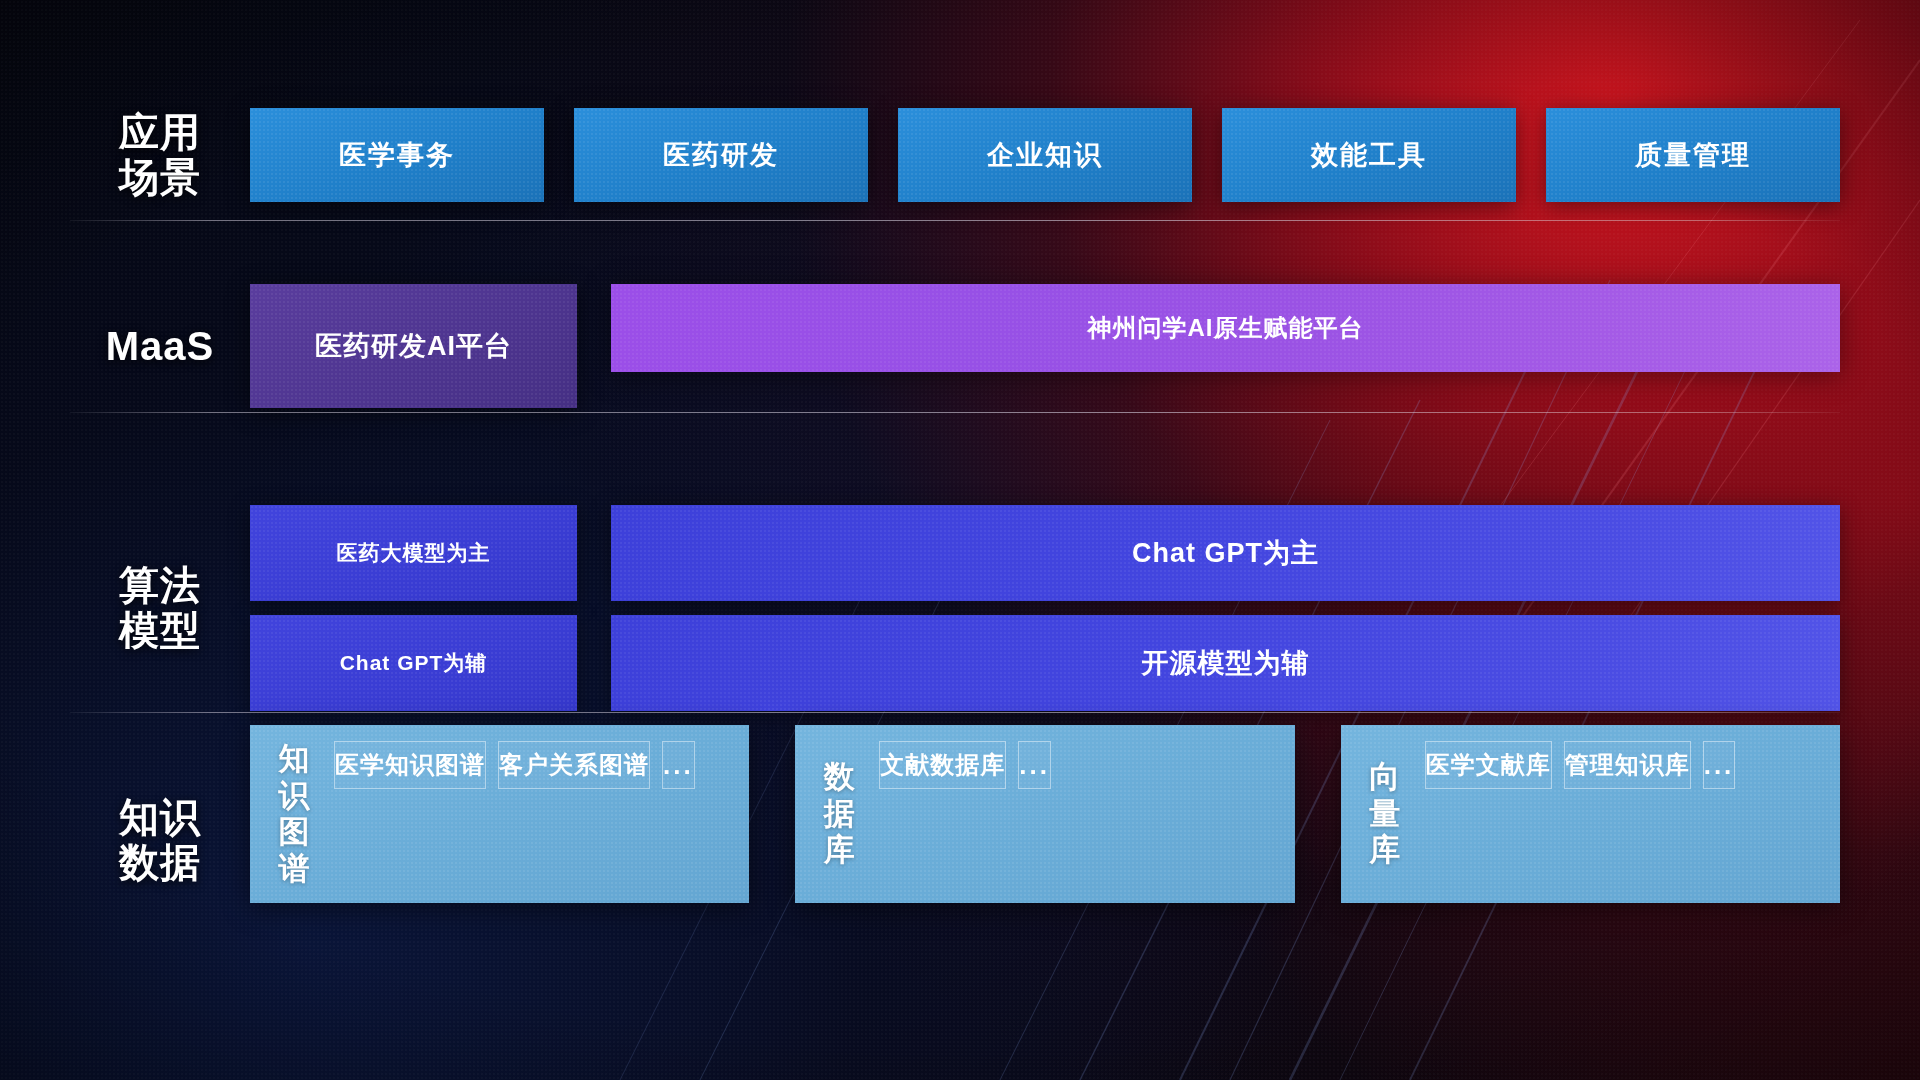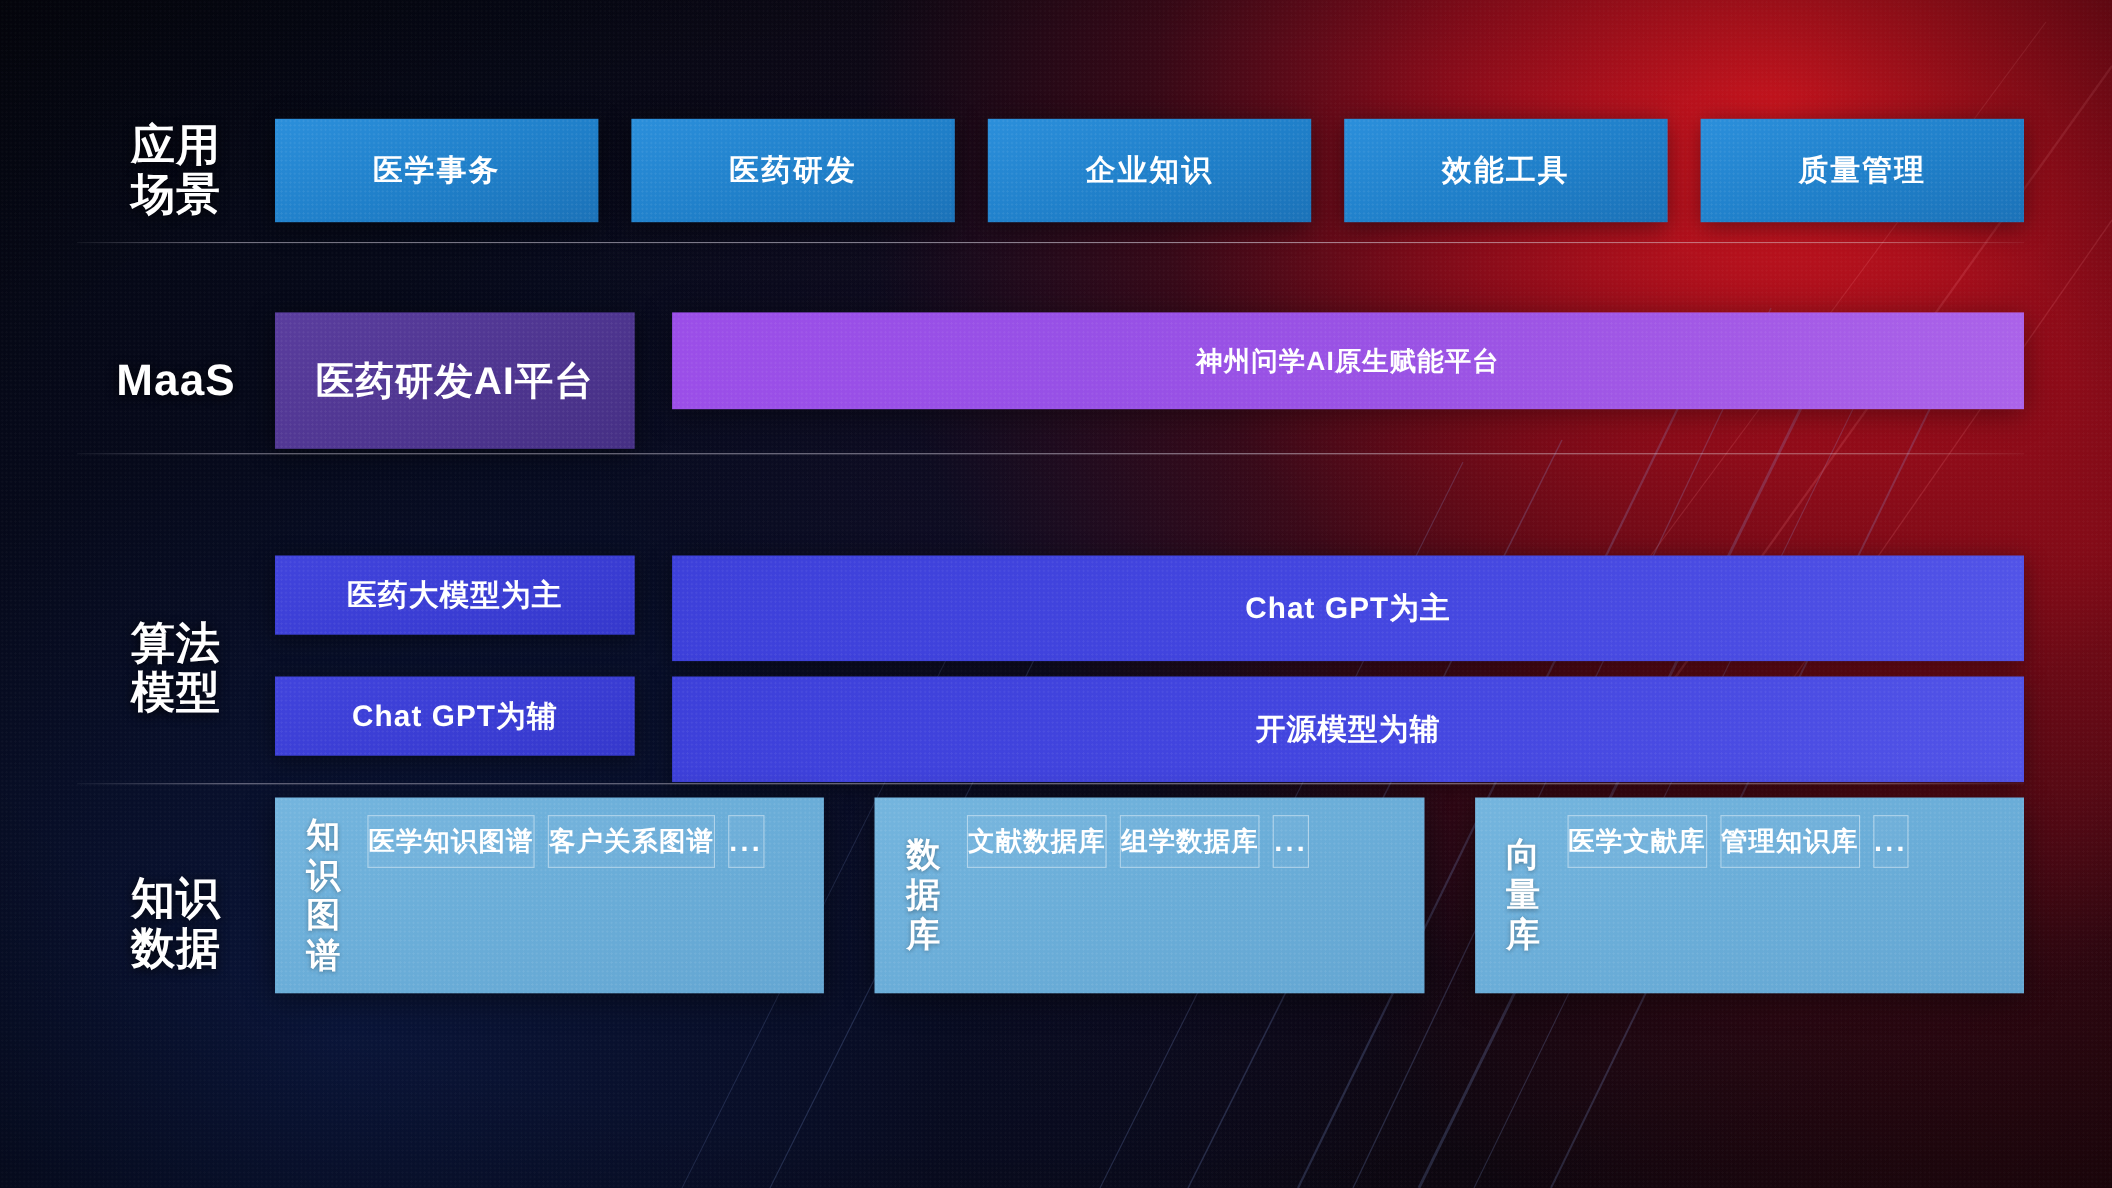--- a/index.html
+++ b/index.html
@@ -99,21 +99,21 @@
 
   
   #row-maas { top: 290px; height: 112px; }
   #row-maas .row-label { font-size: 40px; }
   #row-maas .row-body { gap: 34px; }
   .maas-left {
     flex: 0 0 327px;
     height: 124px;
     background: linear-gradient(150deg, #5a3d9e 0%, #4e3590 55%, #452f84 100%);
     display: flex; align-items: center; justify-content: center;
-    color: #ffffff; font-size: 35px; font-weight: bold; letter-spacing: 1px;
+    color: #ffffff; font-size: 27px; font-weight: bold; letter-spacing: 1px;
     box-shadow: 0 4px 22px rgba(0,0,0,0.45);
     position: relative;
   }
   .maas-right {
     flex: 1 1 auto;
     height: 88px;
     background: linear-gradient(100deg, #9b4ee8 0%, #9750e6 30%, #9a52e4 55%, #a45ae6 80%, #ab63e9 100%);
     display: flex; align-items: center; justify-content: center;
     color: #ffffff; font-size: 24px; font-weight: bold; letter-spacing: 1px;
     box-shadow: 0 4px 26px rgba(0,0,0,0.4);
@@ -126,25 +126,25 @@
     background-size: 4px 4px;
     pointer-events: none;
   }
 
   
   #row-algo { top: 488px; height: 240px; }
   #row-algo .row-body { flex-direction: column; gap: 14px; }
   .algo-line { display: flex; gap: 34px; }
   .algo-left {
     flex: 0 0 327px;
-    height: 72px;
+    height: 96px;
     background: linear-gradient(160deg, #4churn 0%, #3b3ed8 100%);
     background: linear-gradient(160deg, #4144dd 0%, #3a3dd4 55%, #3538cc 100%);
     display: flex; align-items: center; justify-content: center;
-    color: #ffffff; font-size: 27px; font-weight: bold; letter-spacing: 1px;
+    color: #ffffff; font-size: 21px; font-weight: bold; letter-spacing: 1px;
     box-shadow: 0 4px 20px rgba(0,0,0,0.42);
     position: relative;
   }
   .algo-right {
     flex: 1 1 auto;
     height: 96px;
     background: linear-gradient(100deg, #3d40da 0%, #4245df 45%, #4a4ce3 80%, #5254e8 100%);
     display: flex; align-items: center; justify-content: center;
     color: #ffffff; font-size: 27px; font-weight: bold; letter-spacing: 1px;
     box-shadow: 0 4px 20px rgba(0,0,0,0.4);
@@ -308,21 +308,20 @@
       </div>
 
       <div class="know-group">
         <div class="know-title">
             <div>数</div>
             <div>据</div>
             <div>库</div>
           </div>
         <div class="know-items">
           <div class="know-item">文献数据库</div>
-          <div class="know-item">组学数据库</div>
           <div class="know-item ellipsis">...</div>
         </div>
       </div>
 
       <div class="know-group">
         <div class="know-title">
             <div>向</div>
             <div>量</div>
             <div>库</div>
           </div>

